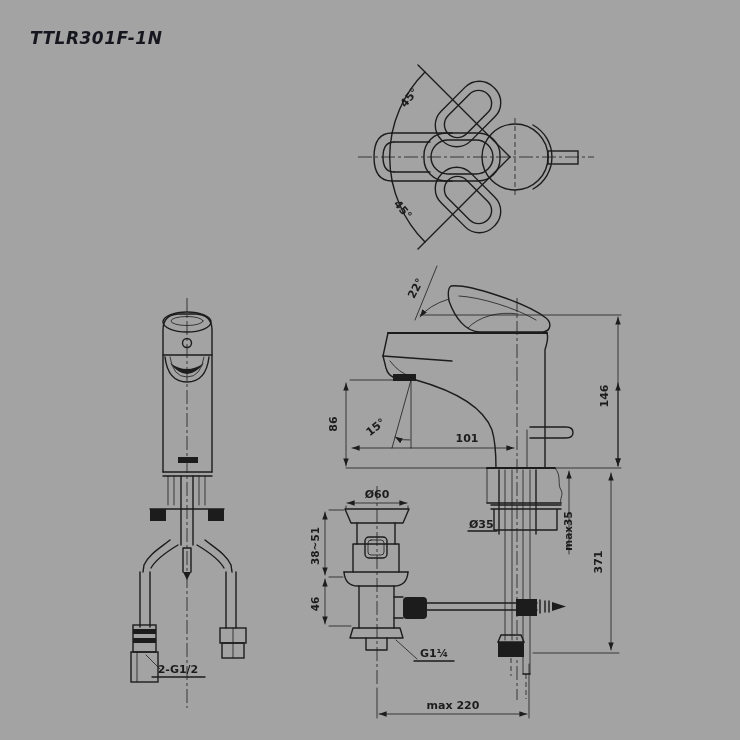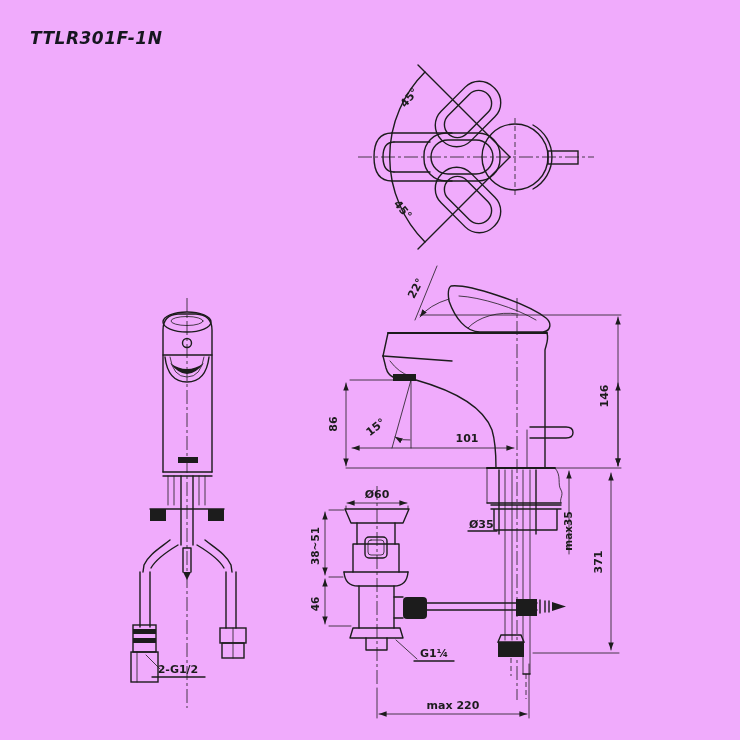--- a/index.html
+++ b/index.html
@@ -1,17 +1,17 @@
 <!DOCTYPE html>
 <html><head>
 <meta charset="utf-8">
 <style>
   html,body{margin:0;padding:0;background:#ffffff;}
   .page{
-    width:740px;height:740px;position:relative;background:#f0abfc;
+    width:740px;height:740px;position:relative;background:#a3a3a3;
     font-family:"DejaVu Sans","Liberation Sans",sans-serif;
     overflow:hidden;
   }
   svg{display:block;}
   .title-text{
     font-family:"DejaVu Sans","Liberation Sans",sans-serif;
     font-size:17px;font-weight:bold;font-style:italic;
     fill:#16161f;letter-spacing:0.5px;
   }
   .dim{

